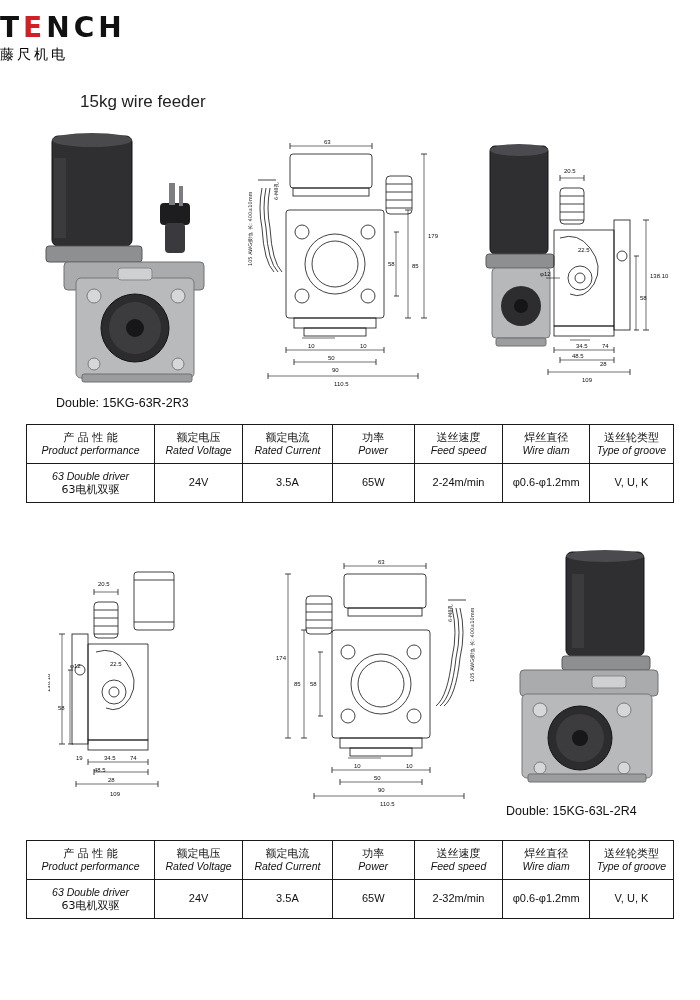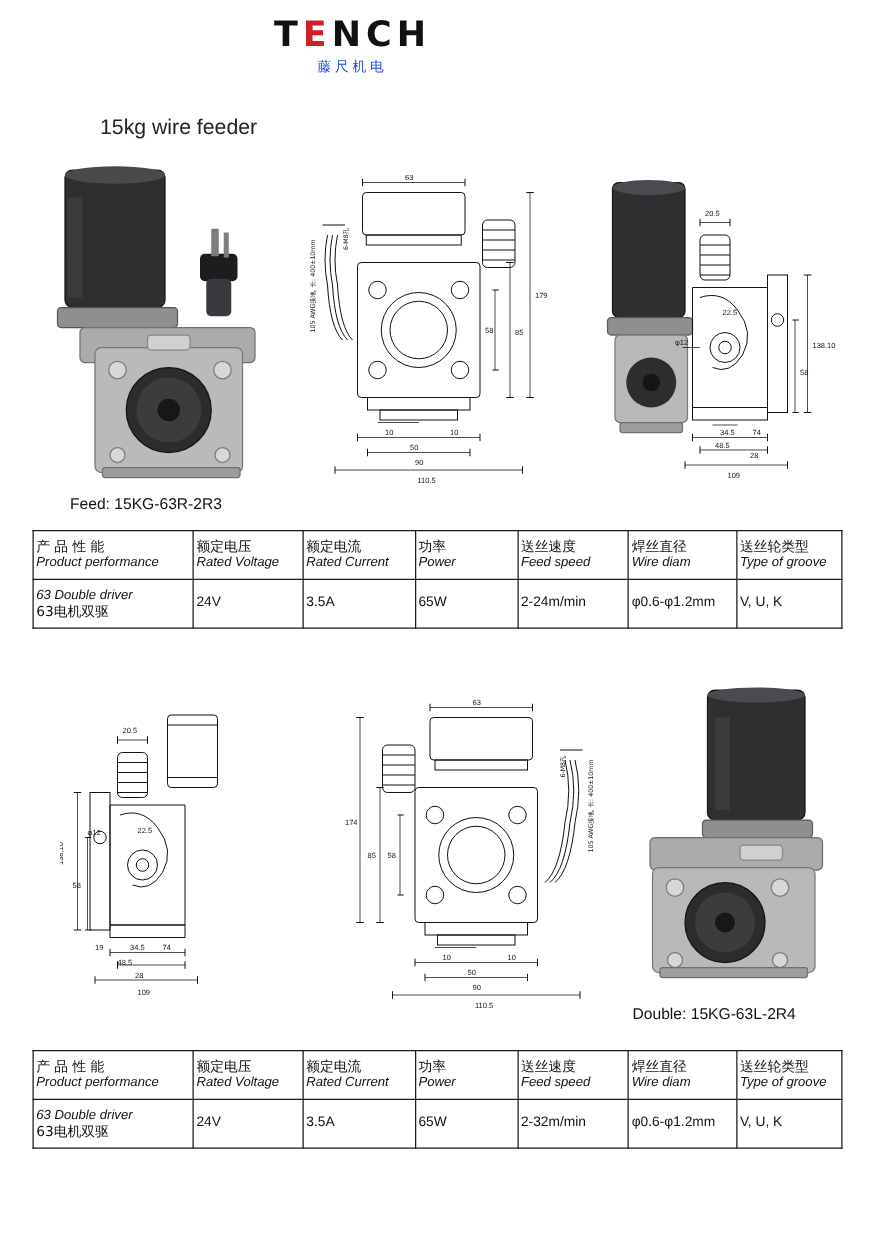--- a/index.html
+++ b/index.html
@@ -20,40 +20,40 @@
     width: 700px;
     height: 1000px;
   }
 
   
   .logo-wrap {
     position: absolute;
     top: 14px;
     left: 0;
     width: 564px;
-    text-align: center;
+    text-align: left;
   }
   .logo-mark {
     font-family: "DejaVu Sans", sans-serif;
     font-size: 28px;
     font-weight: bold;
     letter-spacing: 4px;
     color: #111;
     line-height: 1;
     display: inline-block;
     position: relative;
   }
   .logo-mark .accent {
     color: #cf2026;
   }
   .logo-cn {
     font-family: Liberation Sans, sans-serif;
-    font-size: 11px;
+    font-size: 14px;
     letter-spacing: 3px;
-    color: #1d4ed8;
+    color: #000000;
     margin-top: 4px;
   }
 
   
   .doc-title {
     position: absolute;
     top: 92px;
     left: 32px;
     font-size: 17px;
     color: #222;
@@ -79,20 +79,21 @@
 
   
   table.spec {
     position: absolute;
     border-collapse: collapse;
     font-size: 11px;
     color: #111;
   }
   table.spec td {
     border: 1px solid #1a1a1a;
+    text-align: center;
     vertical-align: middle;
     padding: 2px 2px;
     line-height: 1.25;
   }
   table.spec tr.head td {
     height: 34px;
   }
   table.spec tr.body td {
     height: 34px;
   }
@@ -133,21 +134,21 @@
       <circle cx="103" cy="200" r="26" fill="#3c3c3f"></circle>
       <circle cx="103" cy="200" r="9" fill="#17171a"></circle>
       <circle cx="62" cy="168" r="7" fill="#d6d7d8" stroke="#7a7c7e"></circle>
       <circle cx="146" cy="168" r="7" fill="#d6d7d8" stroke="#7a7c7e"></circle>
       <circle cx="62" cy="236" r="6" fill="#d6d7d8" stroke="#7a7c7e"></circle>
       <circle cx="146" cy="236" r="6" fill="#d6d7d8" stroke="#7a7c7e"></circle>
       <rect x="50" y="246" width="110" height="8" rx="2" fill="#9a9c9e" stroke="#6e7072"></rect>
       <rect x="86" y="140" width="34" height="12" rx="3" fill="#cfd0d1" stroke="#85878a"></rect>
     </svg>
   </div>
-  <div class="caption" style="left:56px; top:396px;">Feed: 15KG-63R-2R3</div>
+  <div class="caption" style="left:56px; top:396px;">Double: 15KG-63R-2R3</div>
 
   <div class="dwg" style="left:248px; top:140px;">
     <svg width="220" height="260" viewBox="0 0 220 260">
       <g stroke="#111" fill="none" stroke-width="0.8">
 
         <rect x="42" y="14" width="82" height="34" rx="3"></rect>
         <rect x="45" y="48" width="76" height="8"></rect>
 
         <rect x="38" y="70" width="98" height="108" rx="3"></rect>
         <circle cx="87" cy="124" r="30"></circle>

